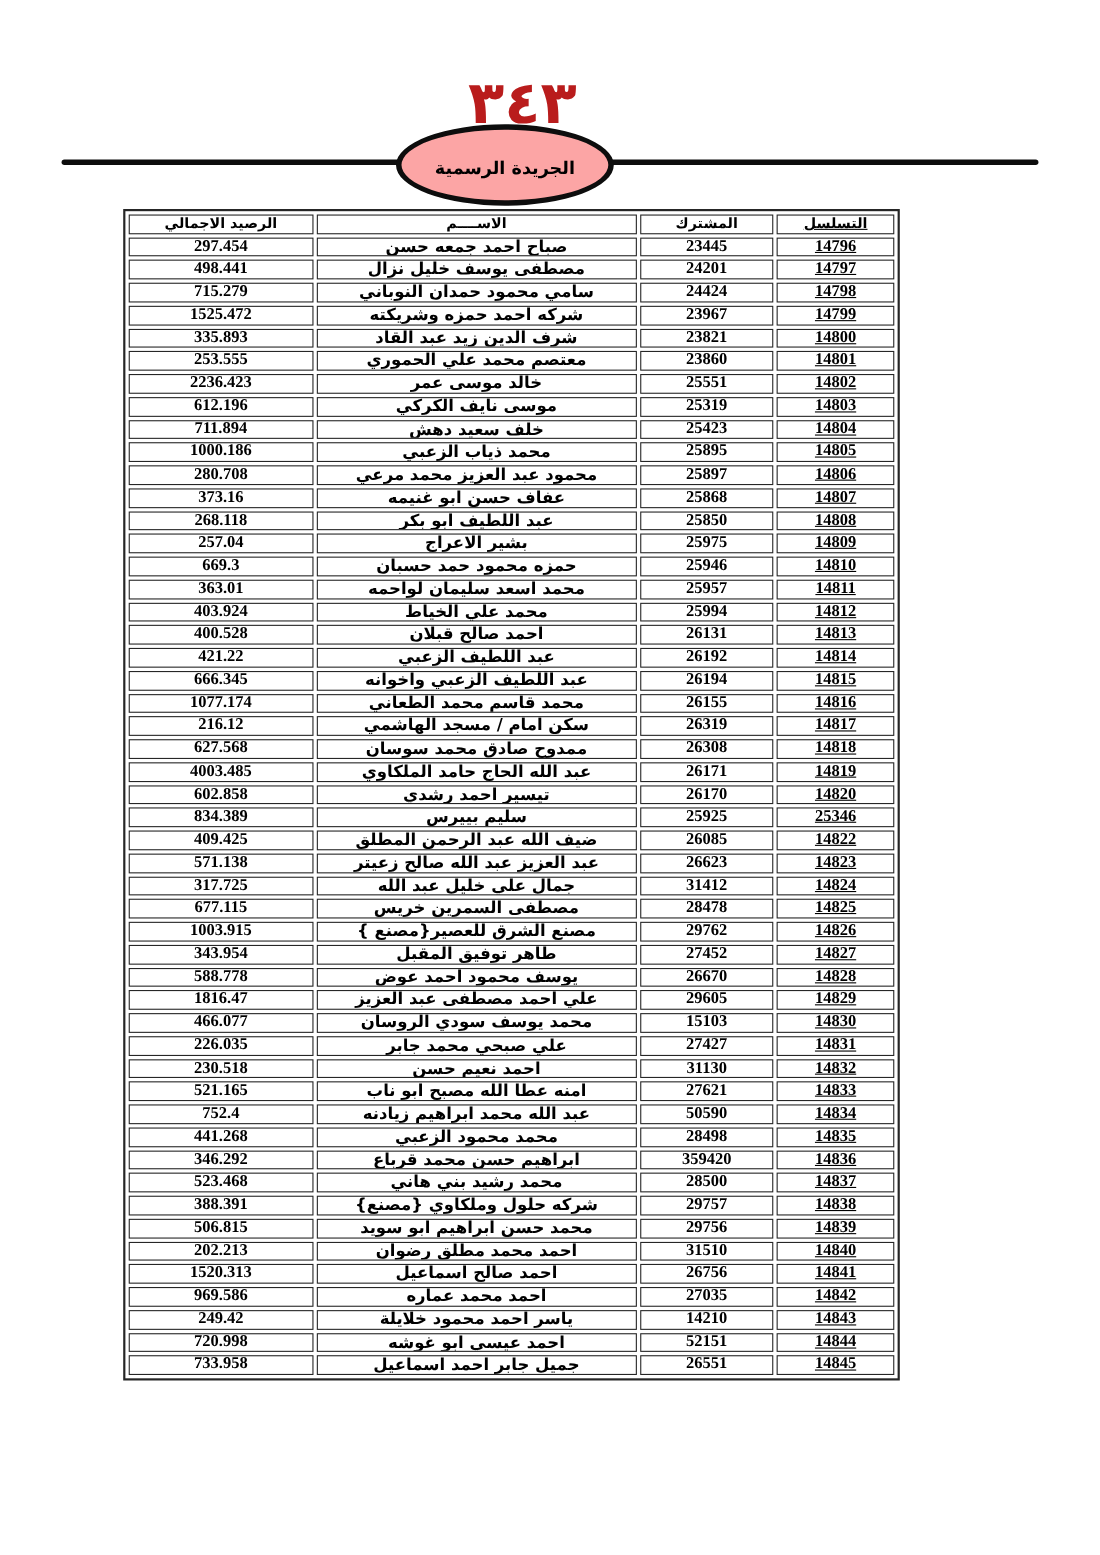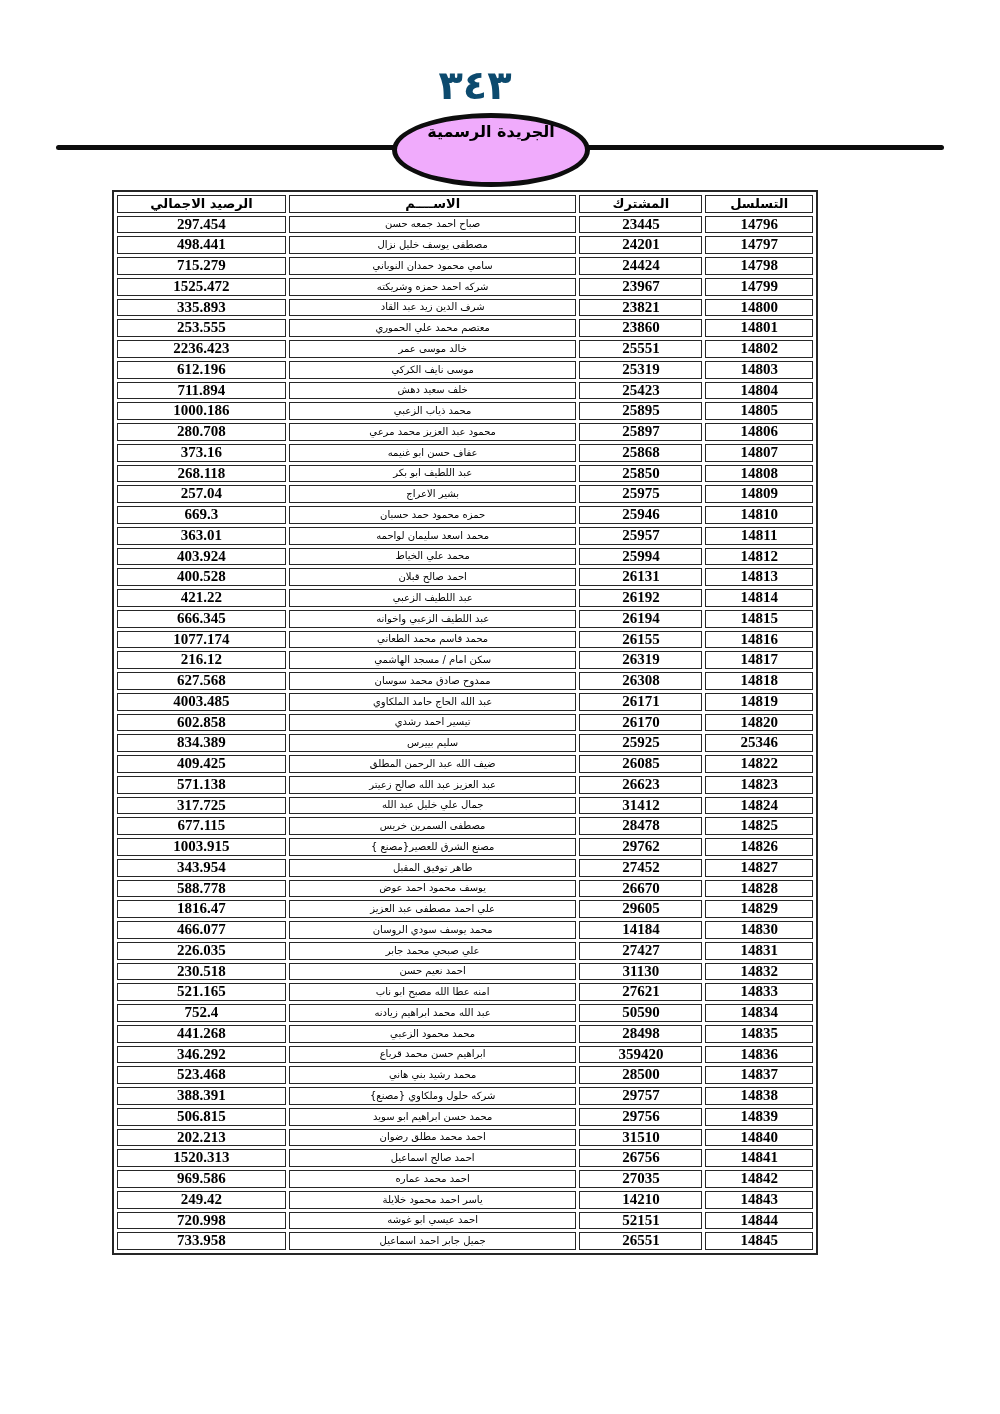--- a/index.html
+++ b/index.html
@@ -11,38 +11,38 @@
     position:relative;
     overflow:hidden;
   }
   .page { position:absolute; inset:0; }
 
   
   .page-number {
     position:absolute;
     top:62px; left:0; width:950px;
     text-align:center;
-    font-size:40px;
+    font-size:54px;
     font-weight:bold;
-    color:#0c4a6e;
+    color:#b91c1c;
     letter-spacing:2px;
   }
 
   
   .banner { position:absolute; top:110px; left:0; width:1000px; height:80px; }
   .rule {
     position:absolute; top:35px; left:56px; width:888px; height:5px;
     background:#0d0d0d; border-radius:3px;
   }
   .ellipse {
-    position:absolute; top:3px; left:392px; width:188px; height:64px;
-    background:#f0abfc;
+    position:absolute; top:3px; left:360px; width:188px; height:64px;
+    background:#fca5a5;
     border:5px solid #0d0d0d;
     border-radius:50%;
-    display:flex; align-items:flex-start; justify-content:center;
+    display:flex; align-items:center; justify-content:center;
   }
   .ellipse span {
     font-size:16px; font-weight:bold; direction:rtl;
     padding-top:4px;
   }
 
   
   table.gazette {
     position:absolute;
     top:190px; left:112px;
@@ -62,35 +62,35 @@
     line-height:1.05;
     white-space:nowrap;
     overflow:hidden;
     background:#ffffff;
   }
   .gazette th {
     font-size:13px;
     font-weight:bold;
     font-family:"DejaVu Sans", sans-serif;
   }
-  .col-serial   { width:102px; }
+  .col-serial   { width:102px;text-decoration:underline; }
   .col-subscriber { width:118px; }
   .col-name     { width:288px; }
   .col-balance  { width:164px;margin-left:12px; }
 
   td.col-serial, td.col-subscriber, td.col-balance {
     font-family:"Liberation Serif","DejaVu Serif",serif;
     font-size:15px;
     font-weight:bold;
     direction:ltr;
   }
   td.col-name {
     font-family:"DejaVu Sans", sans-serif;
-    font-size:10px;
-    font-weight:normal;
+    font-size:15px;
+    font-weight:bold;
     direction:rtl;
   }
 </style>
 </head>
 <body>
 
 <div class="page">
 
   <div class="page-number">٣٤٣</div>
 
@@ -310,21 +310,21 @@
           <td class="col-balance">588.778</td>
         </tr>
         <tr>
           <td class="col-serial">14829</td>
           <td class="col-subscriber">29605</td>
           <td class="col-name">علي احمد مصطفى عبد العزيز</td>
           <td class="col-balance">1816.47</td>
         </tr>
         <tr>
           <td class="col-serial">14830</td>
-          <td class="col-subscriber">14184</td>
+          <td class="col-subscriber">15103</td>
           <td class="col-name">محمد يوسف سودي الروسان</td>
           <td class="col-balance">466.077</td>
         </tr>
         <tr>
           <td class="col-serial">14831</td>
           <td class="col-subscriber">27427</td>
           <td class="col-name">علي صبحي محمد جابر</td>
           <td class="col-balance">226.035</td>
         </tr>
         <tr>

